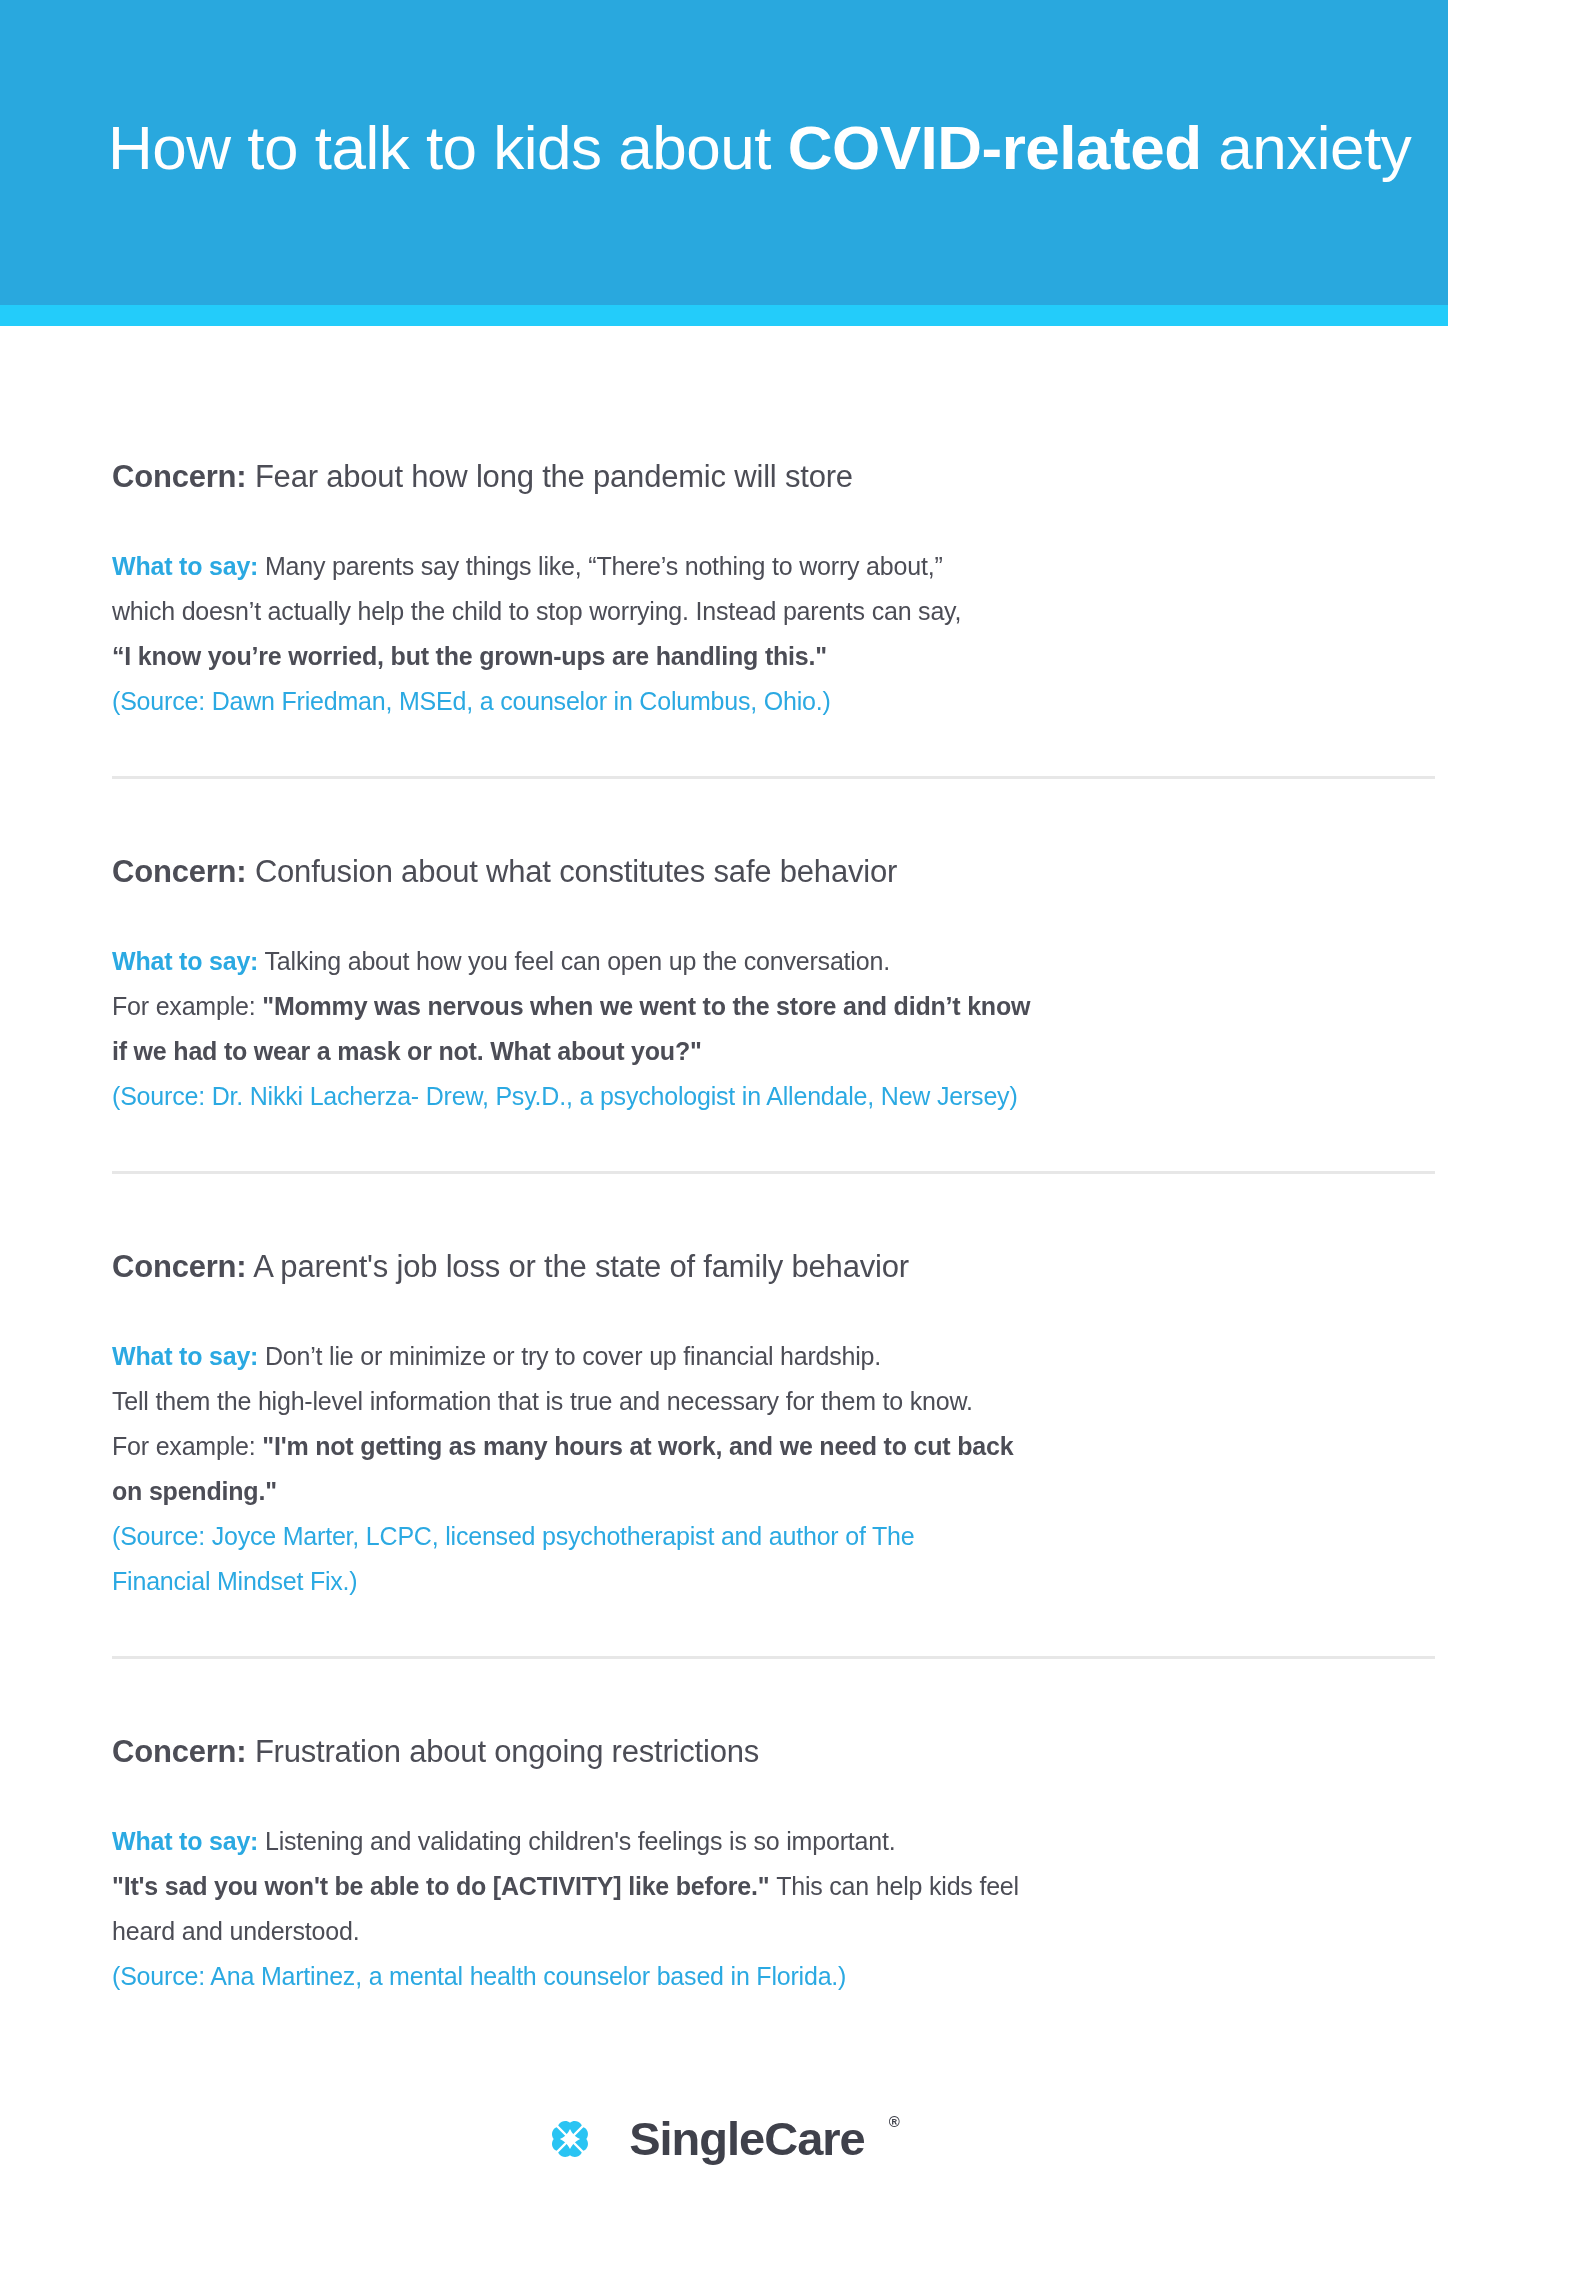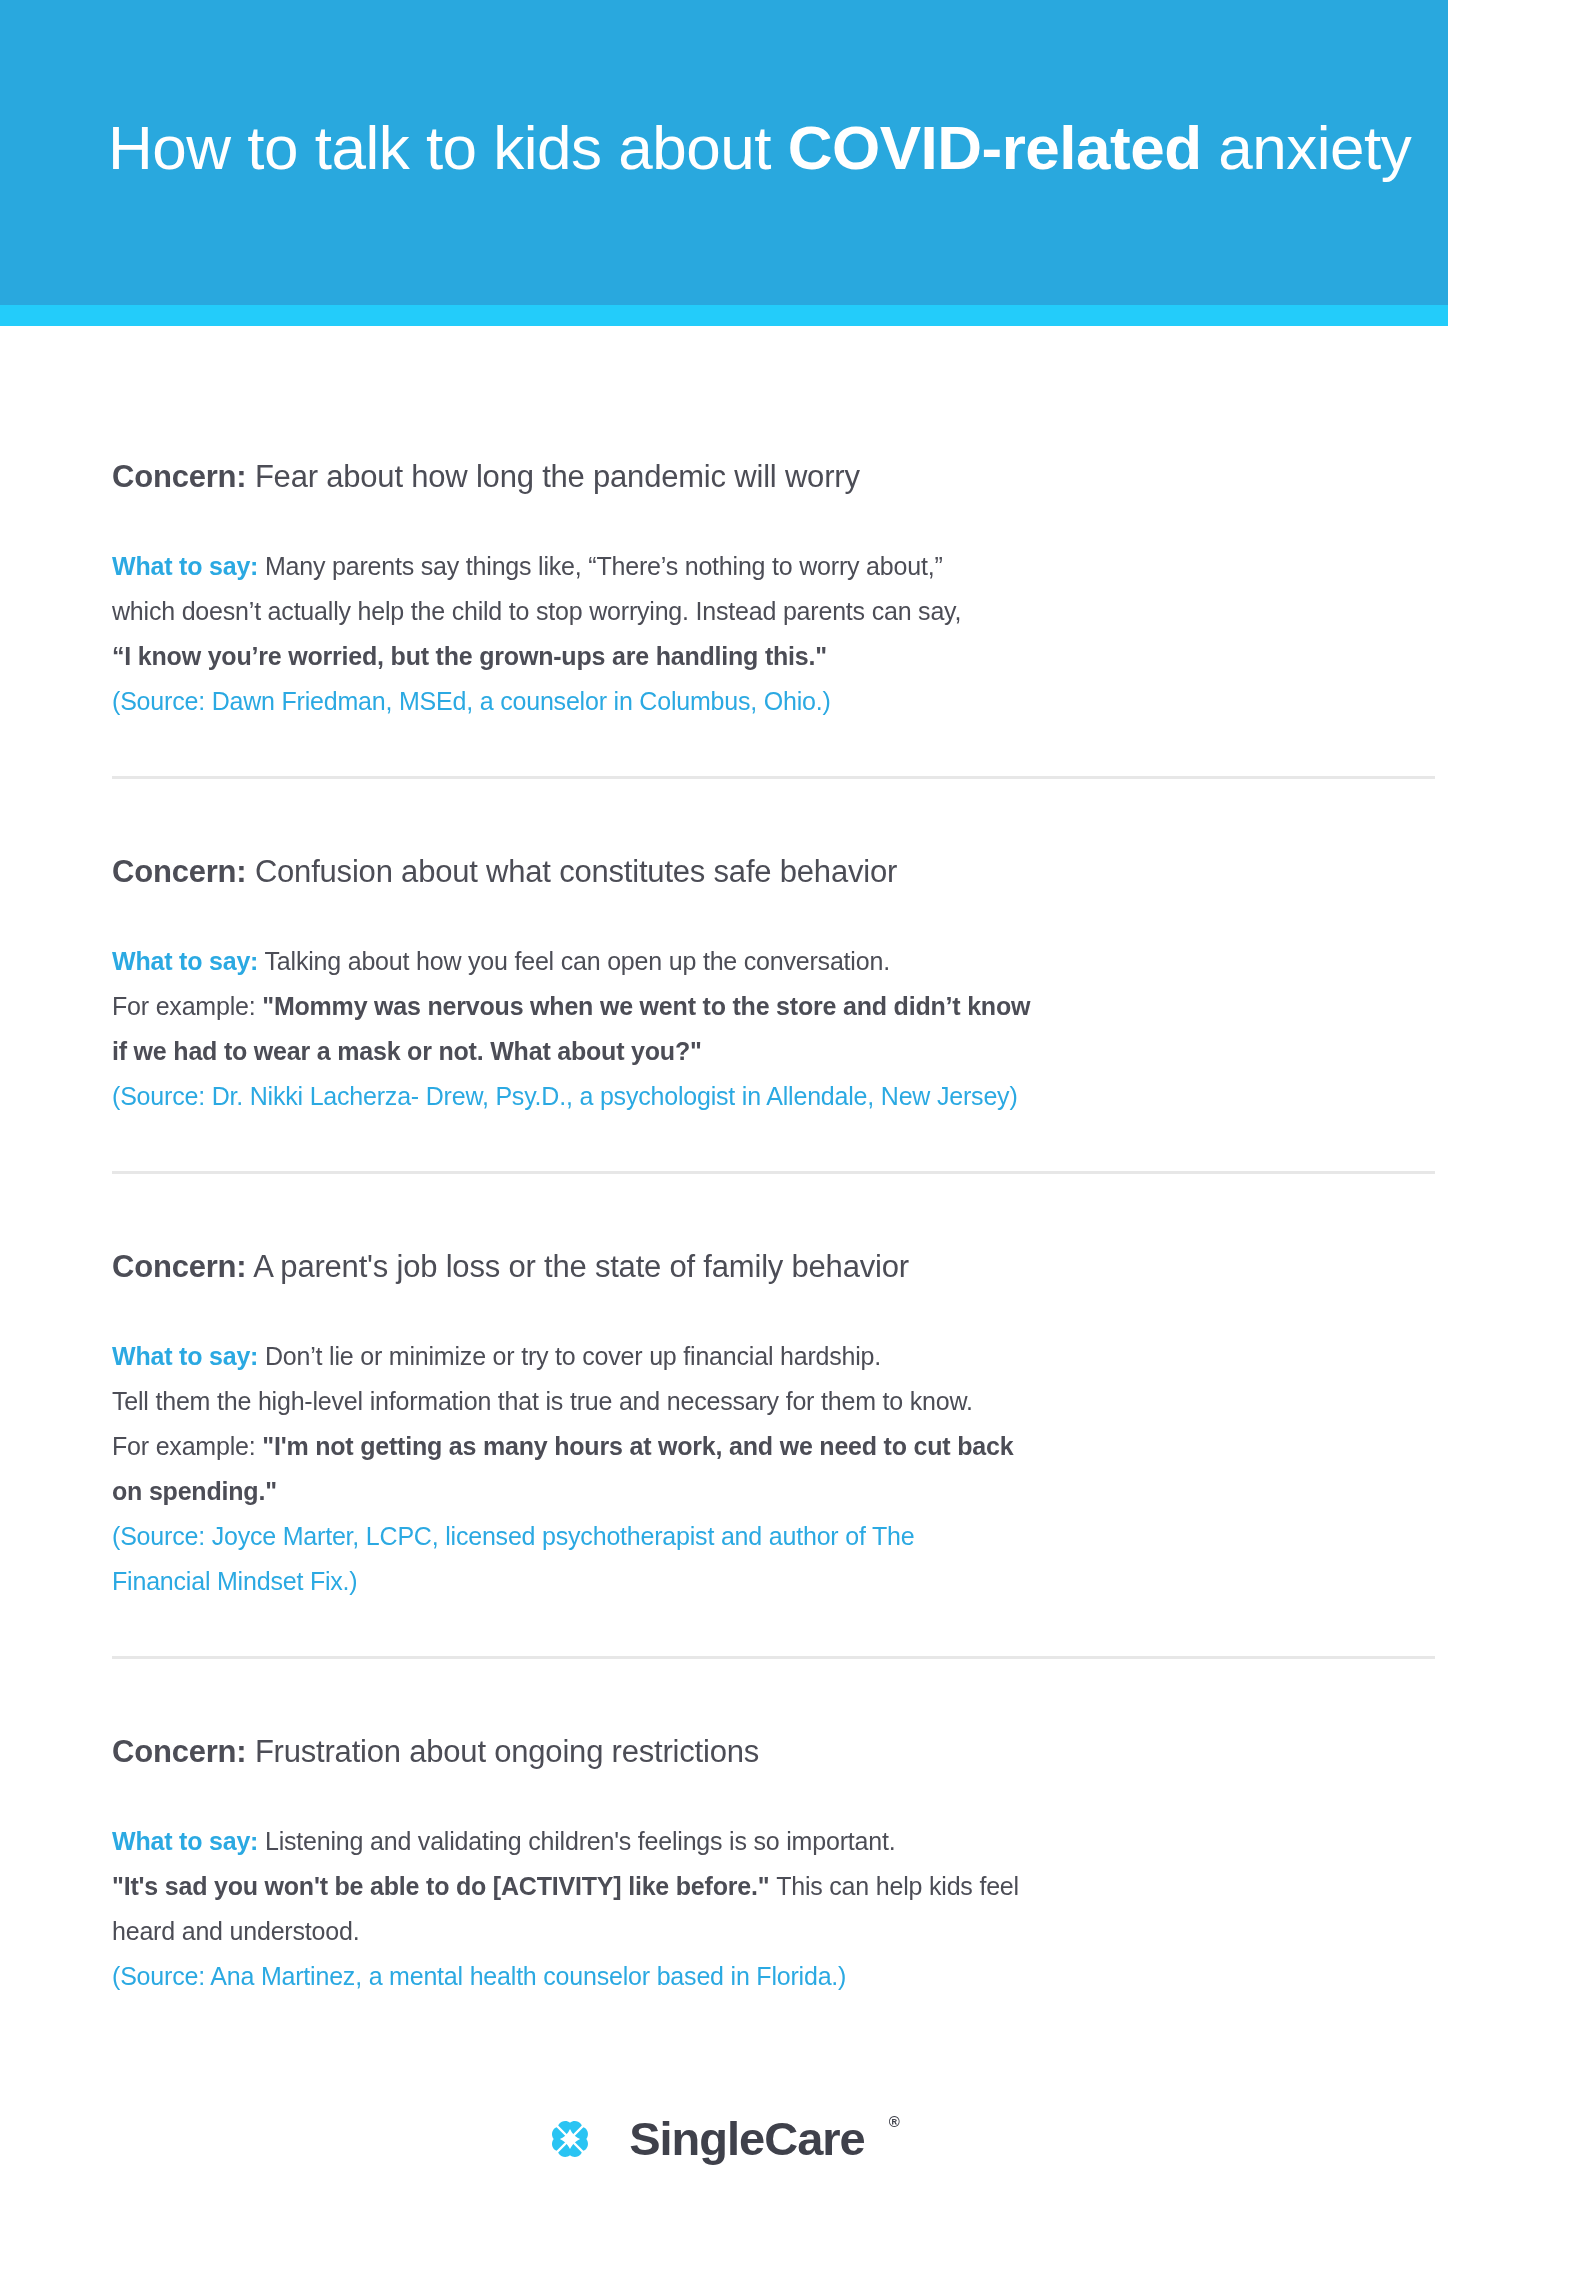--- a/index.html
+++ b/index.html
@@ -80,21 +80,21 @@
 <div class="page">
 
   <header class="banner">
     <h1><span>How to talk to kids about </span><strong>COVID-related</strong><span> anxiety</span></h1>
   </header>
   <div class="banner-strip"></div>
 
   <main>
 
     <section>
-      <p class="concern"><b>Concern:</b><span> Fear about how long the pandemic will worry</span></p>
+      <p class="concern"><b>Concern:</b><span> Fear about how long the pandemic will store</span></p>
       <p class="say"><span class="seg seg-label">What to say:</span><span class="seg seg-n"> Many parents say things like, “There’s nothing to worry about,”</span><br><span class="seg seg-n">which doesn’t actually help the child to stop worrying. Instead parents can say,</span><br><span class="seg seg-b">“I know you’re worried, but the grown-ups are handling this."</span><br><span class="seg seg-src">(Source: Dawn Friedman, MSEd, a counselor in Columbus, Ohio.)</span></p>
     </section>
 
     <hr class="divider">
 
     <section>
       <p class="concern"><b>Concern:</b><span> Confusion about what constitutes safe behavior</span></p>
       <p class="say"><span class="seg seg-label">What to say:</span><span class="seg seg-n"> Talking about how you feel can open up the conversation.</span><br><span class="seg seg-n">For example: </span><span class="seg seg-b">"Mommy was nervous when we went to the store and didn’t know</span><br><span class="seg seg-b">if we had to wear a mask or not. What about you?"</span><br><span class="seg seg-src">(Source: Dr. Nikki Lacherza- Drew, Psy.D., a psychologist in Allendale, New Jersey)</span></p>
     </section>
 

